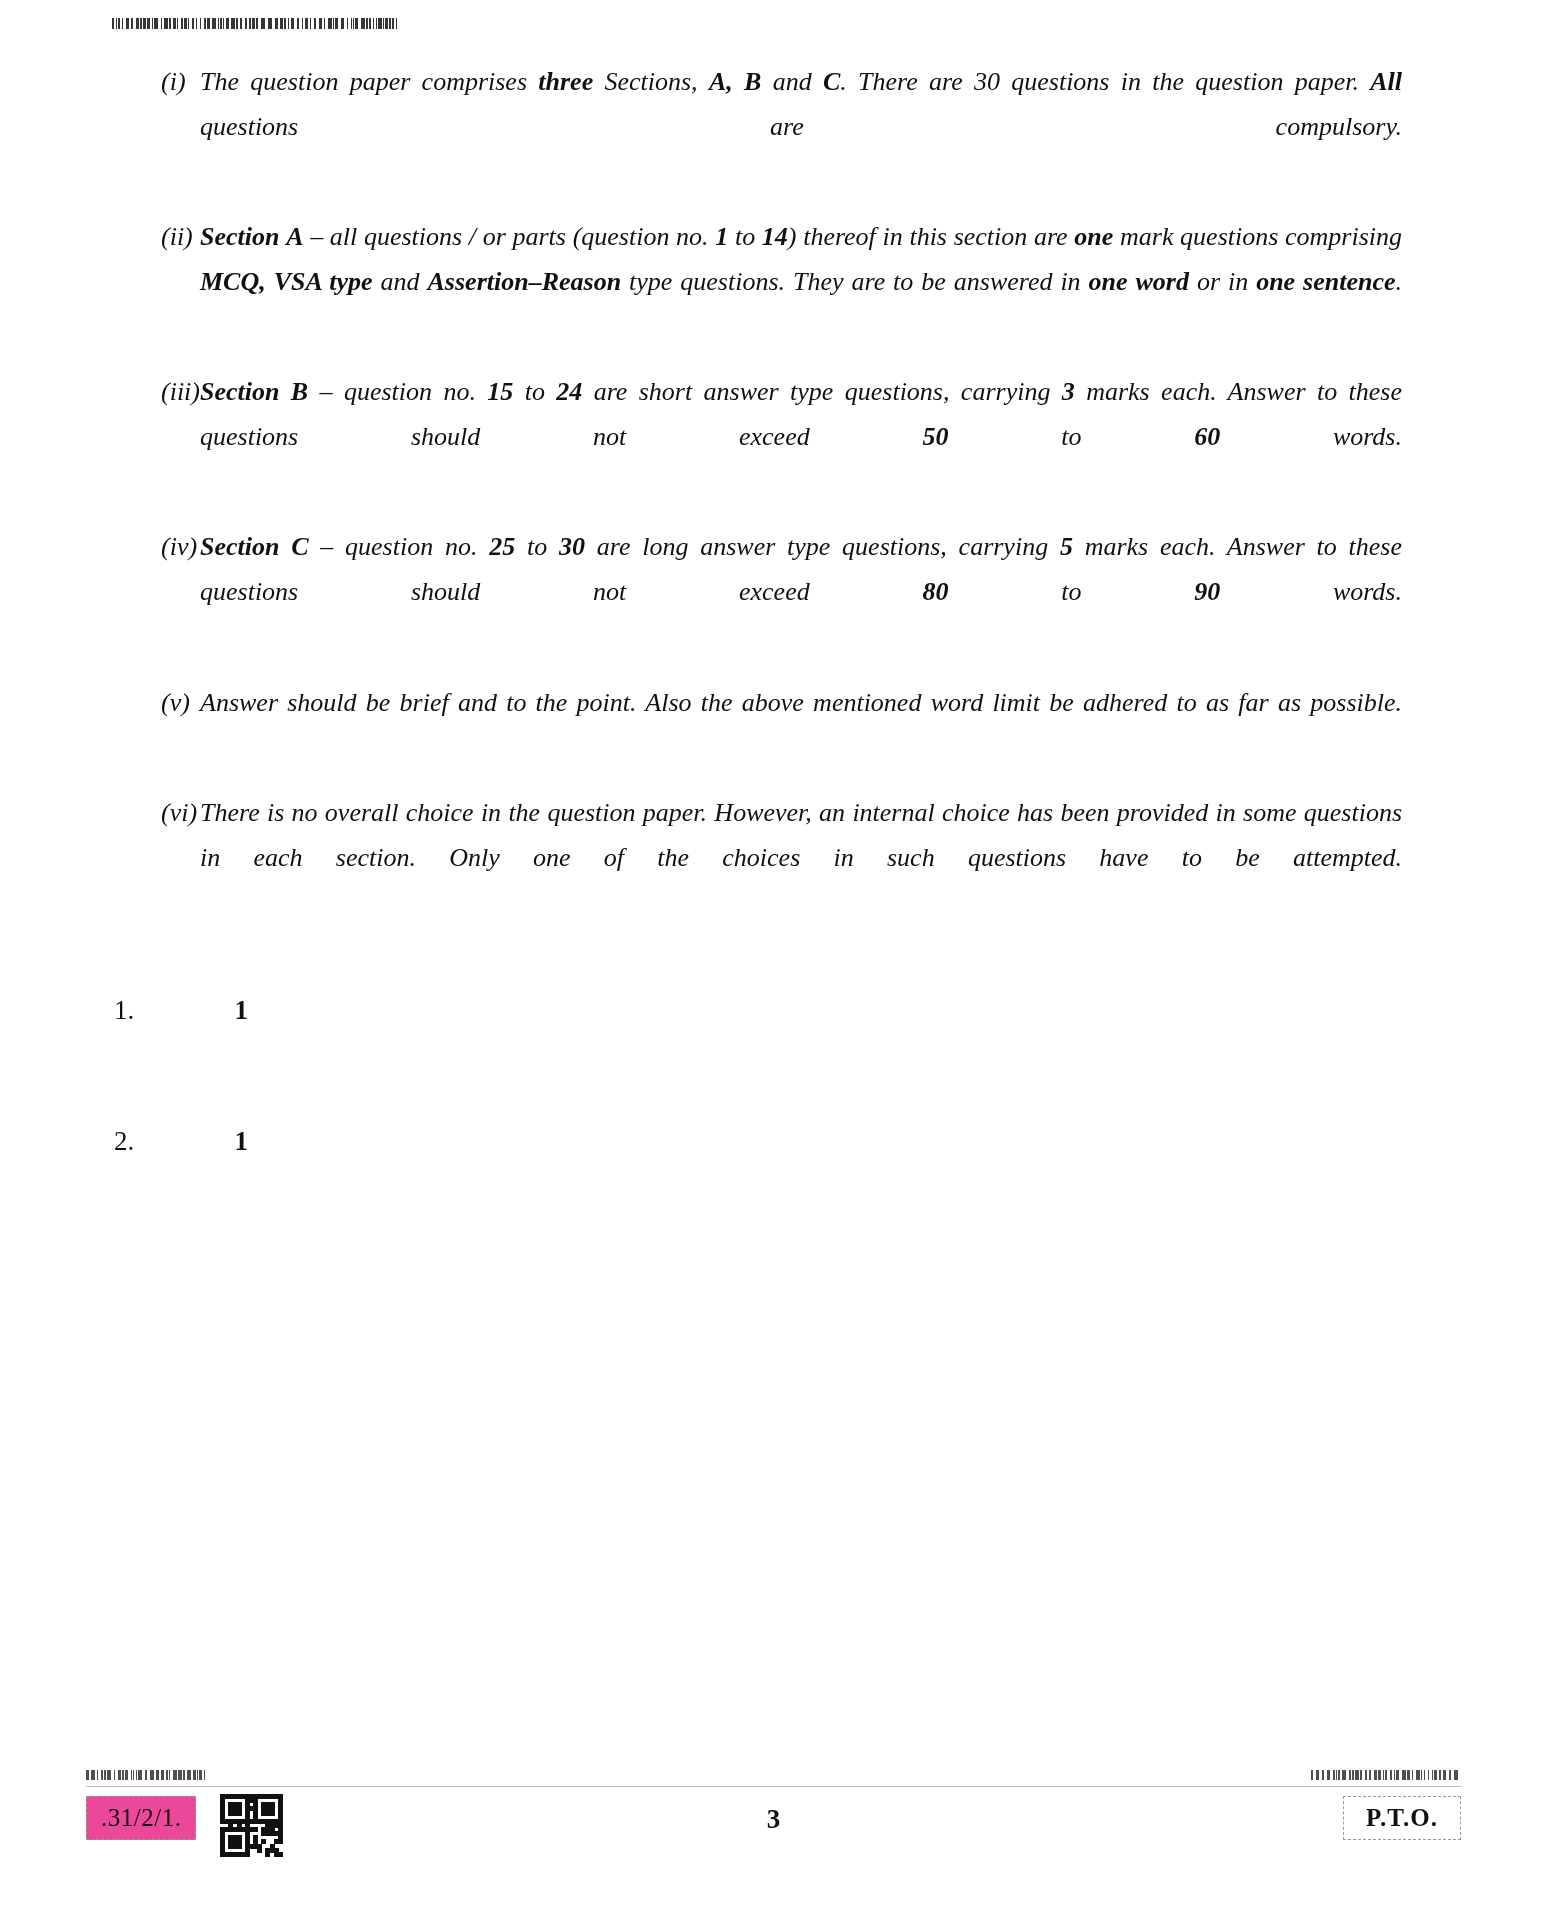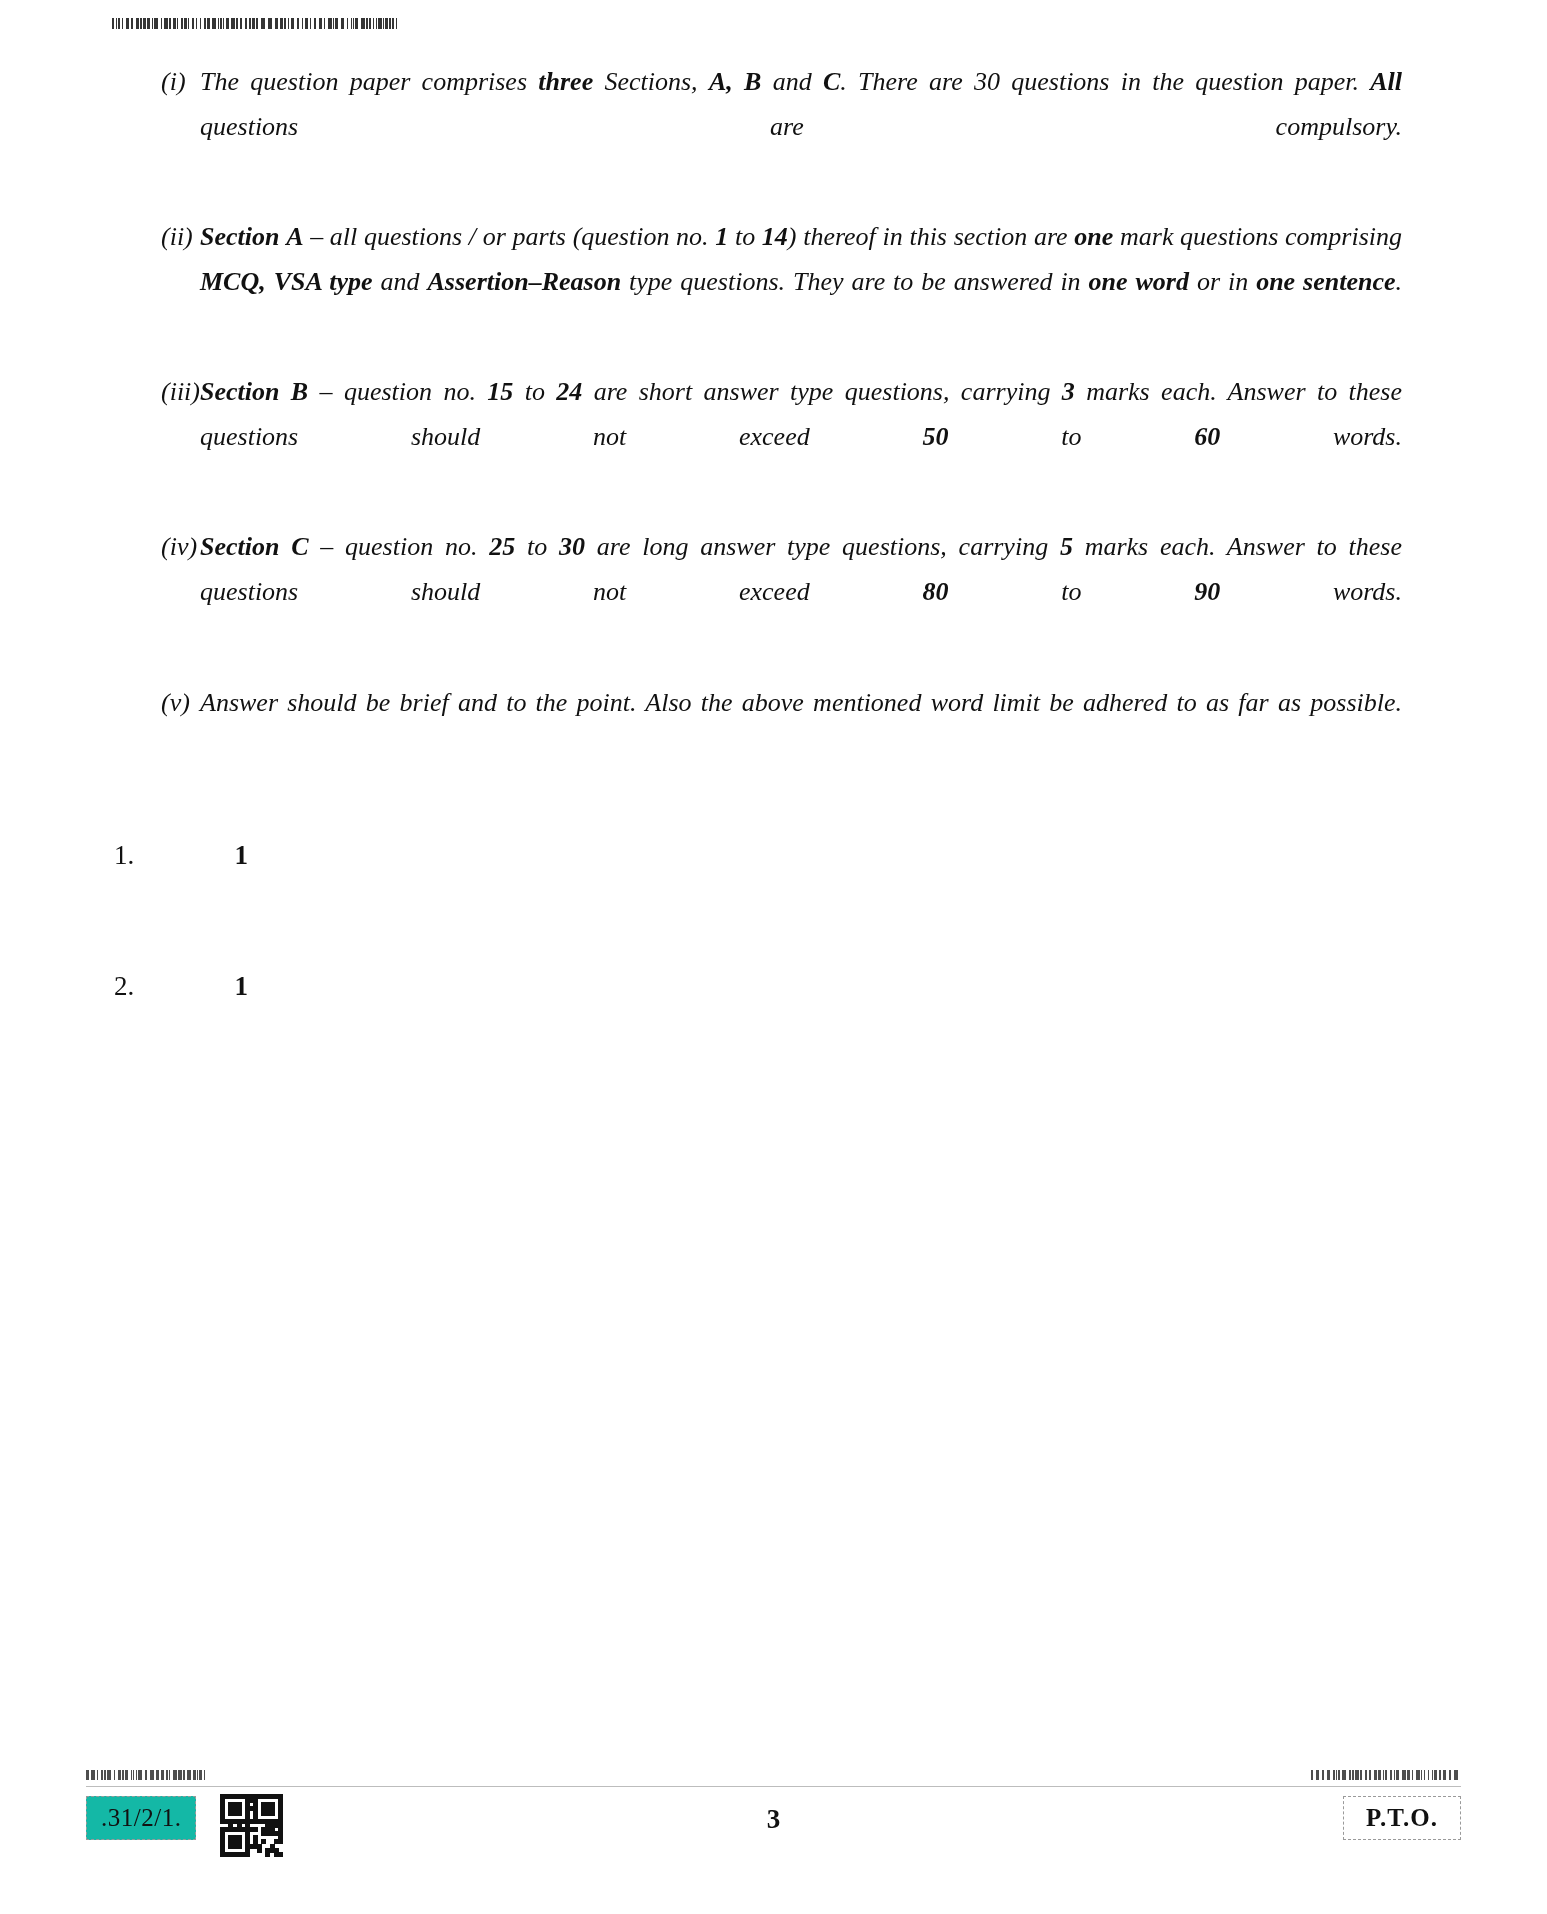--- a/index.html
+++ b/index.html
@@ -155,21 +155,21 @@
   }
   .code-box {
     position: absolute;
     left: 0;
     top: 0;
     border: 1px dashed #9a9a9a;
     padding: 7px 14px 7px 14px;
     font-size: 25px;
     font-family: "Liberation Serif", serif;
     letter-spacing: 0.5px;
-    background: #14b8a6;
+    background: #ec4899;
   }
   .qr {
     position: absolute;
     left: 134px;
     top: -2px;
     width: 62px;
     height: 62px;
   }
   .qr-cell { position: absolute; background: #111; }
   .page-number {
@@ -309,20 +309,24 @@
           <span class="ins-marker">(iii)</span>
           <span class="ins-body"><b>Section</b><span>  </span><b>B</b><span> – question no. </span><b>15</b><span> to </span><b>24</b><span> are short answer type questions, carrying </span><b>3</b><span> marks each. Answer to these questions should not exceed </span><b>50</b><span> to </span><b>60</b><span> words.</span></span>
         </li>
         <li class="ins-item">
           <span class="ins-marker">(iv)</span>
           <span class="ins-body"><b>Section</b><span>  </span><b>C</b><span> – question no. </span><b>25</b><span> to </span><b>30</b><span> are long answer type questions, carrying </span><b>5</b><span> marks each. Answer to these questions should not exceed </span><b>80</b><span> to </span><b>90</b><span> words.</span></span>
         </li>
         <li class="ins-item">
           <span class="ins-marker">(v)</span>
           <span class="ins-body"><span>Answer should be brief and to the point. Also the above mentioned word limit be adhered to as far as possible.</span></span>
+        </li>
+        <li class="ins-item">
+          <span class="ins-marker">(vi)</span>
+          <span class="ins-body"><span>There is no overall choice in the question paper. However, an internal choice has been provided in some questions in each section. Only one of the choices in such questions have to be attempted.</span></span>
         </li>
       </ol>
 
 
     <div class="questions" id="qList">
         <div class="q-row">
           <span class="q-num">1.</span>
           <span class="q-marks">1</span>
         </div>
         <div class="q-row">

